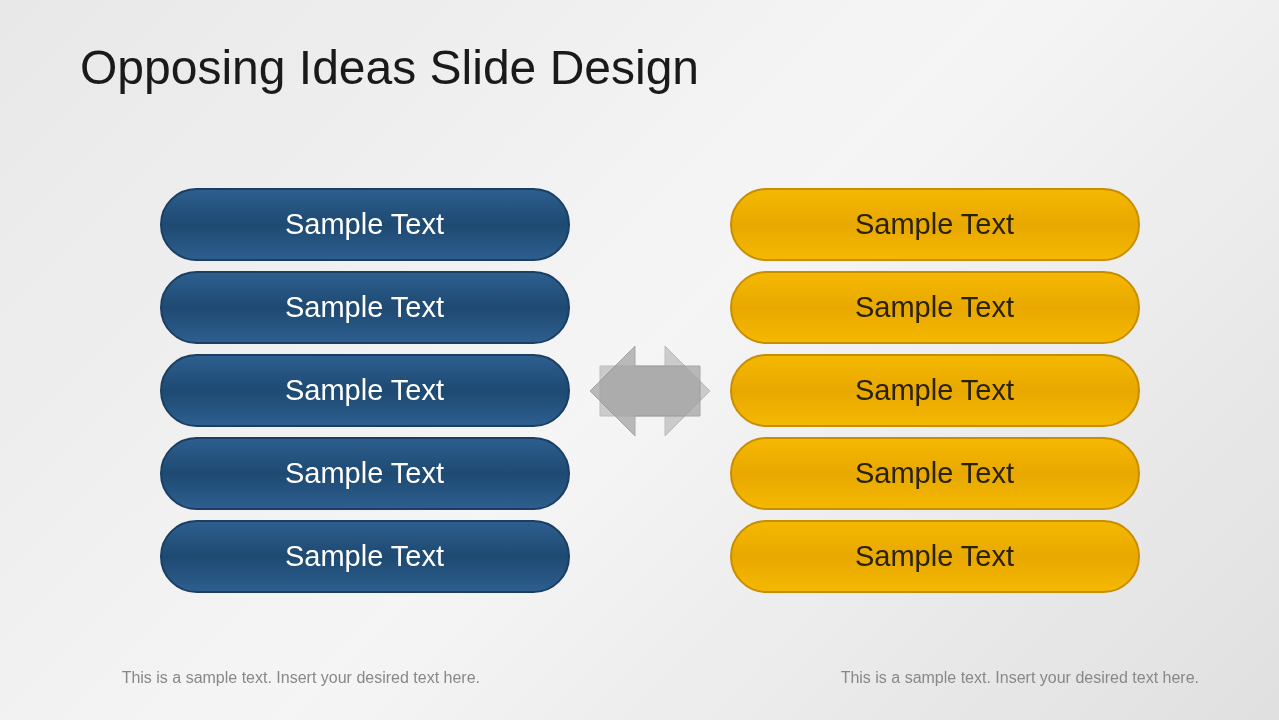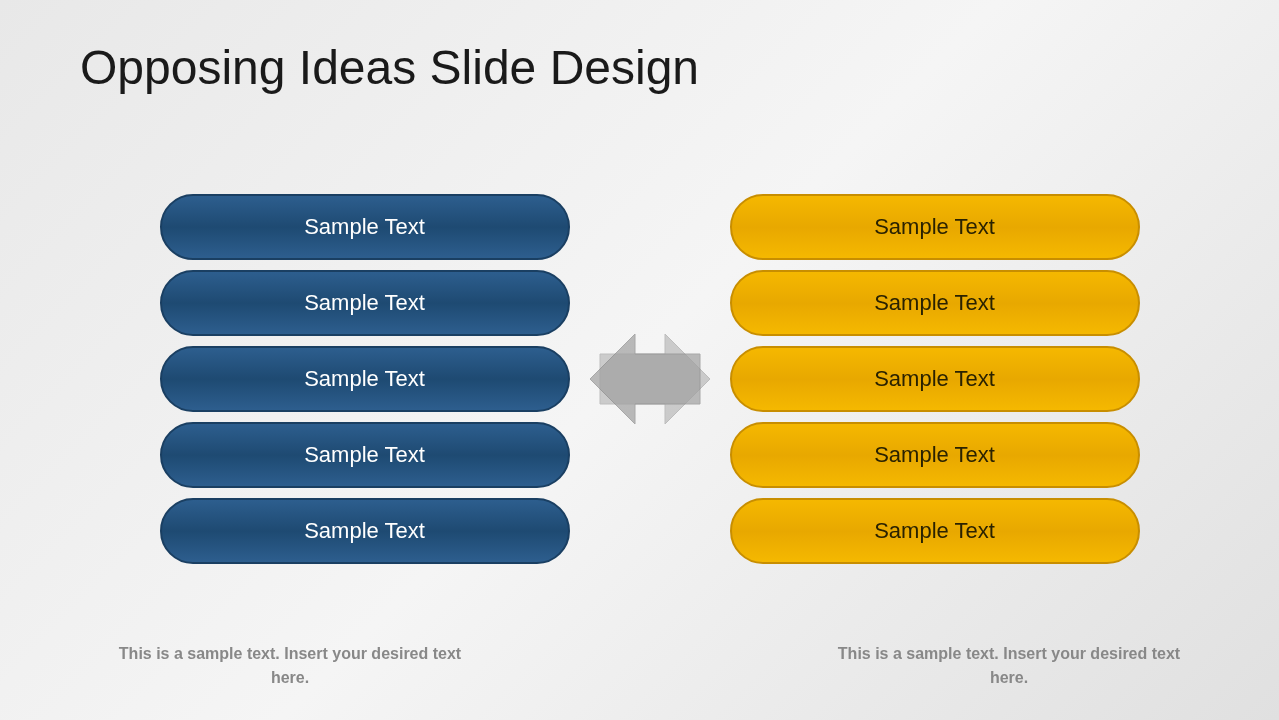--- a/index.html
+++ b/index.html
@@ -26,21 +26,21 @@
       display: flex;
       flex-direction: column;
       gap: 10px;
       width: 410px;
     }
 
     .pill {
       border-radius: 50px;
       padding: 18px 30px;
       text-align: center;
-      font-size: 22px;
+      font-size: 29px;
       font-weight: 400;
       cursor: default;
     }
 
     .pill-blue {
       background: linear-gradient(180deg, #2d5e8e 0%, #1e4a72 50%, #2d5e8e 100%);
       color: #ffffff;
       border: 2px solid #1a3f62;
     }
 
@@ -66,25 +66,24 @@
 
     .bottom-section {
       display: flex;
       justify-content: space-between;
       padding: 0 20px;
       margin-top: 20px;
     }
 
     .bottom-text {
       width: 380px;
-      text-align: center;
+      text-align: right;
       font-size: 16px;
       color: #888888;
       line-height: 1.5;
-      font-weight: bold;
     }
 
     .full-layout {
       display: flex;
       flex-direction: column;
       flex: 1;
     }
 
     .main-row {
       display: flex;

